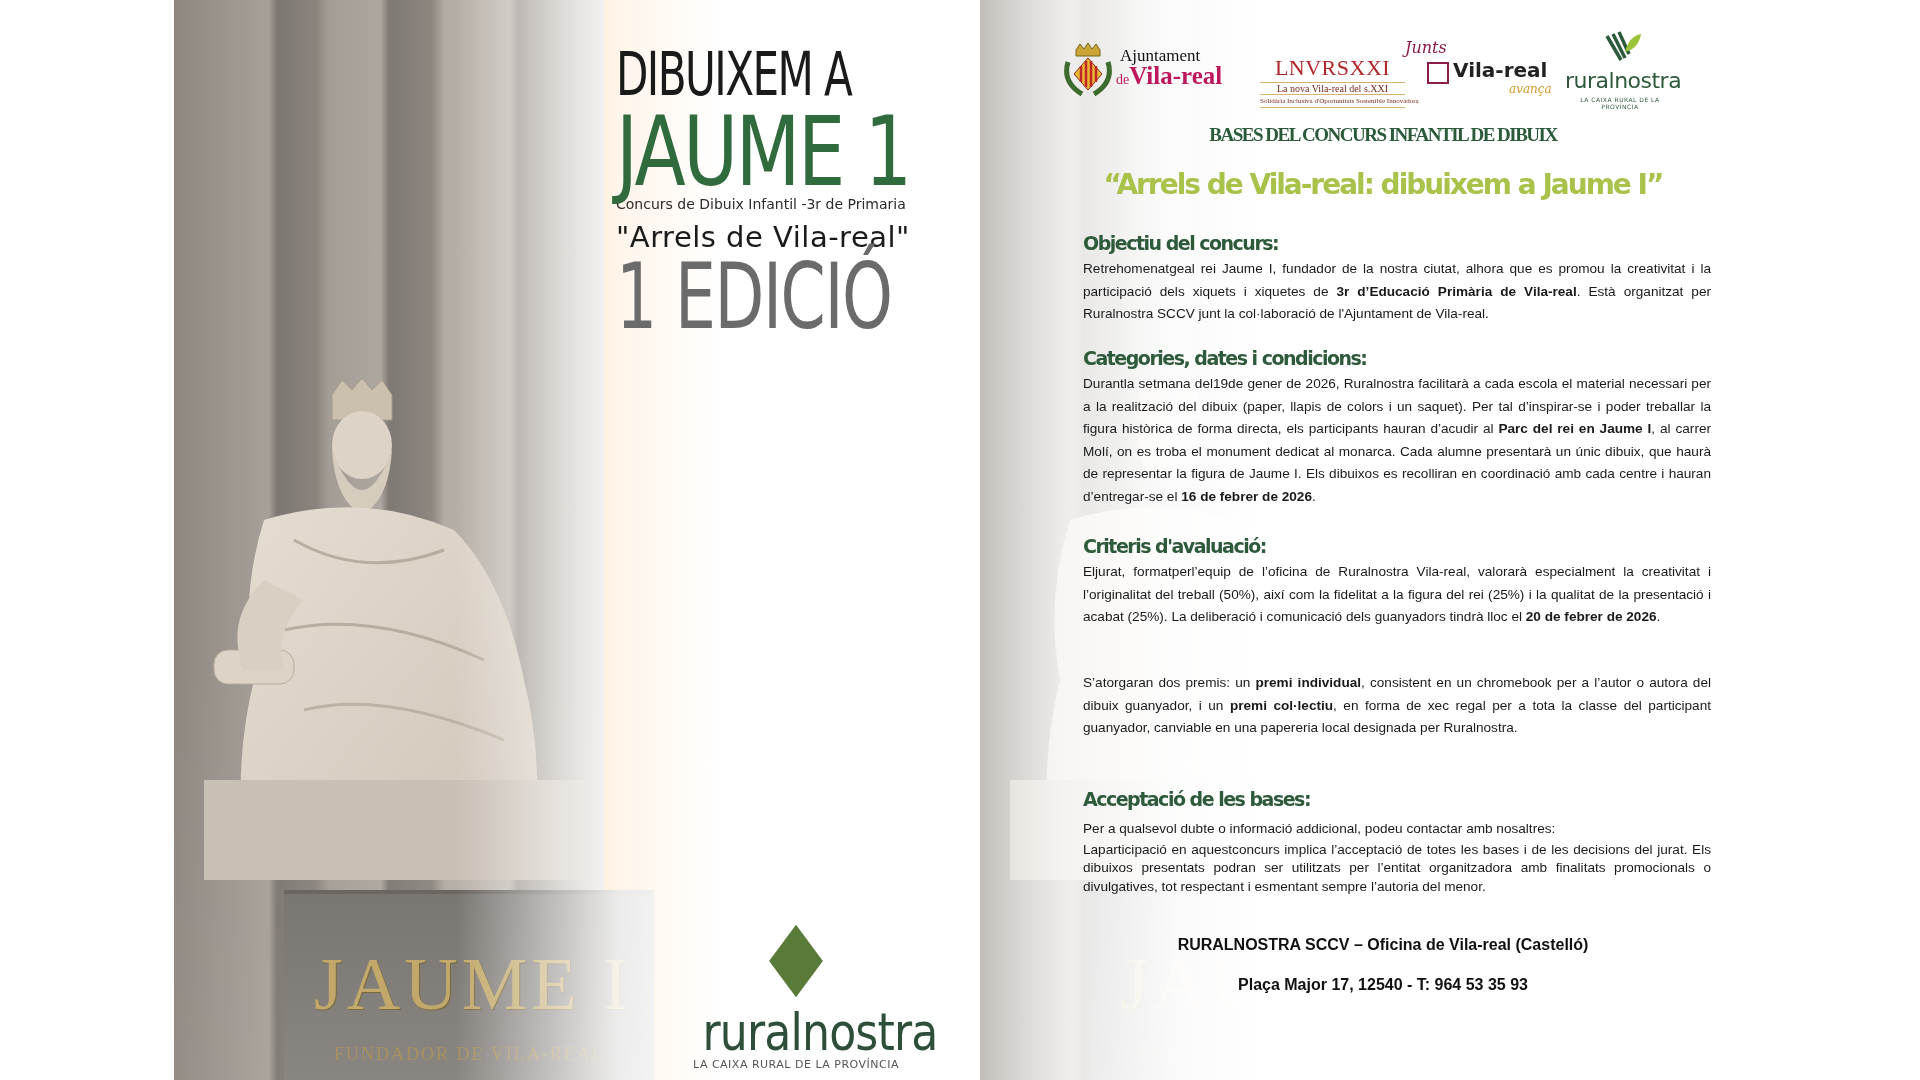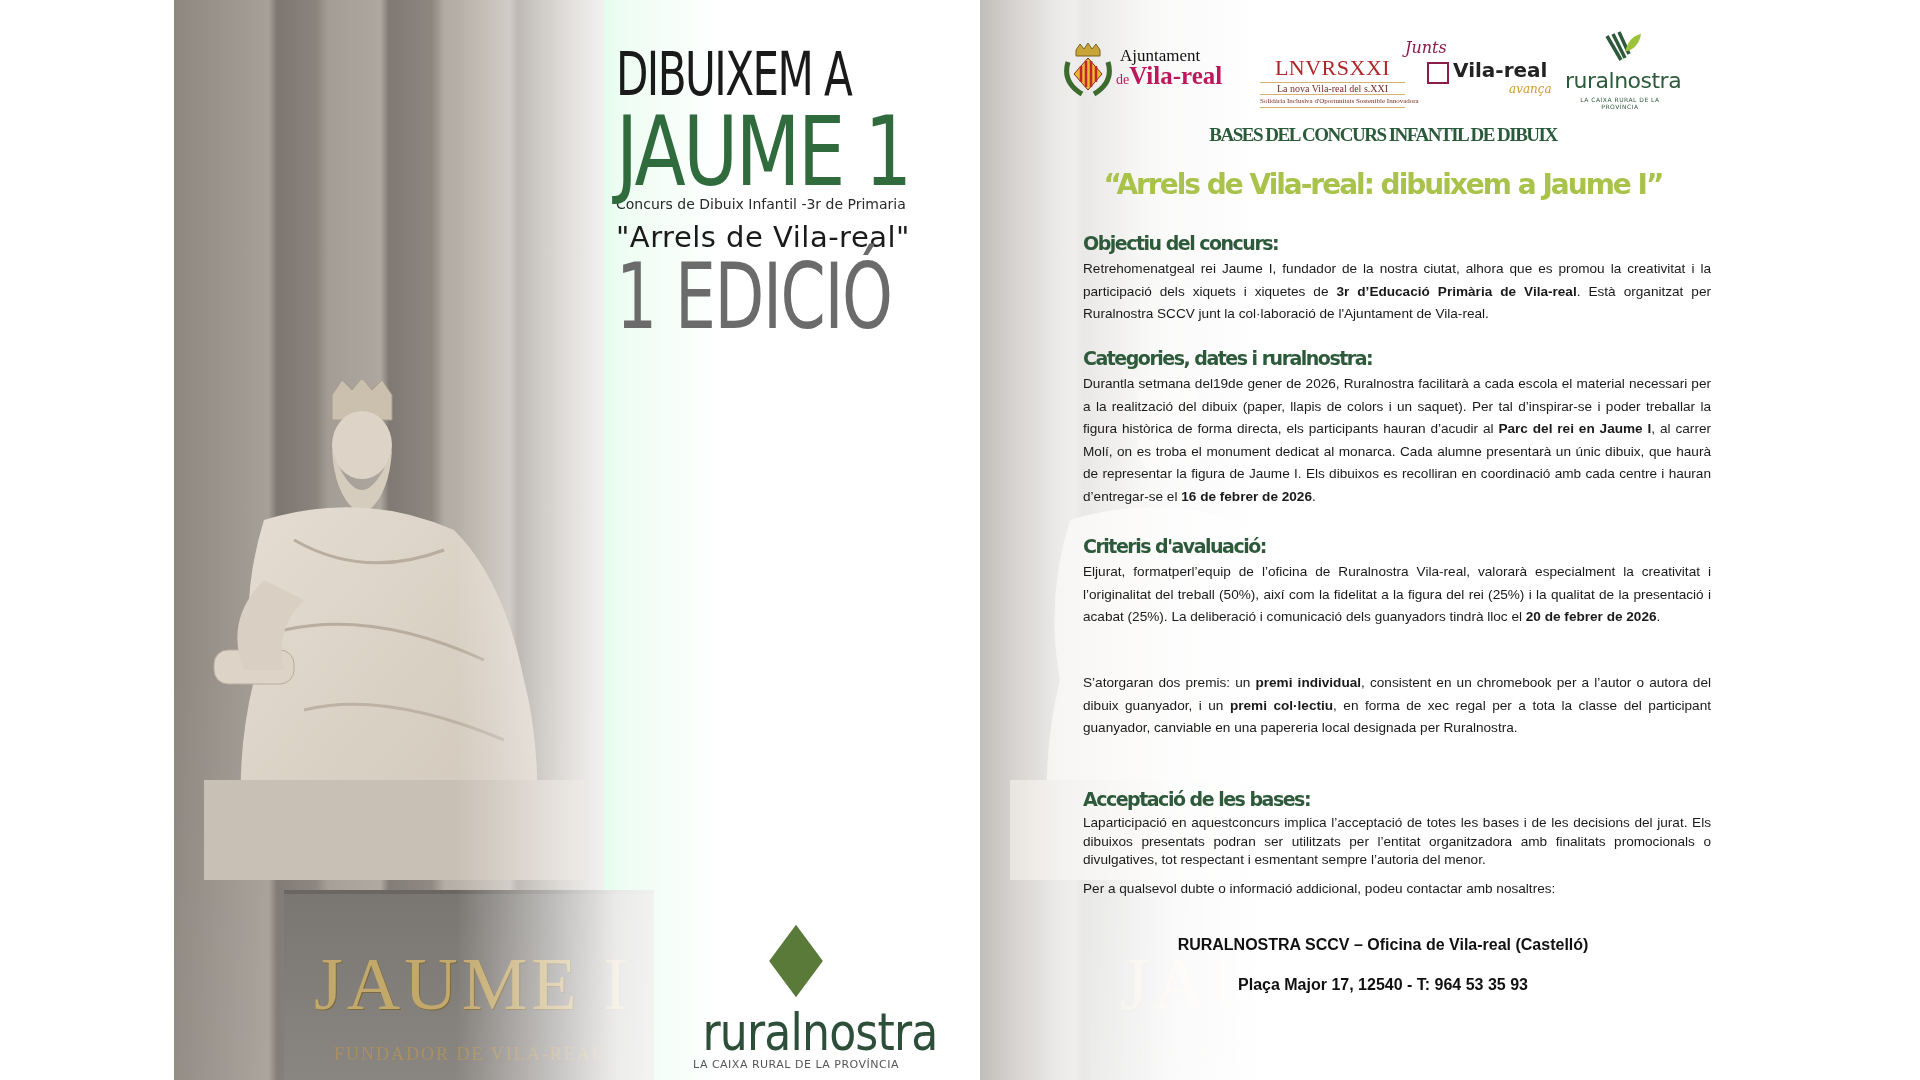--- a/index.html
+++ b/index.html
@@ -2,21 +2,21 @@
 <html><head>
 <meta charset="utf-8">
 <style>
   html, body { margin: 0; padding: 0; }
   body {
     width: 1920px; height: 1080px; overflow: hidden; position: relative;
     background: #ffffff;
     font-family: "Liberation Sans", sans-serif;
   }
   .page {
-    position: absolute; top: 0; height: 1080px; overflow: hidden; background: #86efac;
+    position: absolute; top: 0; height: 1080px; overflow: hidden; background: #fdba74;
   }
   #left-page { left: 174px; width: 806px; }
   #right-page { left: 980px; width: 806px; background: #ffffff; }
 
   
   .photo { position: absolute; inset: 0; }
   .pillar-base {
     position: absolute; left: 0; top: 0; width: 430px; height: 1080px;
     background: linear-gradient(90deg, #8e8780 0%, #9c958e 12%, #a7a098 22%, #7d7771 24%, #8a847d 33%, #a49d95 36%, #aea79f 48%, #7f7973 50%, #8d8780 60%, #b3aca4 63%, #bfb8b0 78%, #9e978f 80%, #c5bfb8 100%);
   }
@@ -253,37 +253,37 @@
   <div class="bases-title">BASES DEL CONCURS INFANTIL DE DIBUIX</div>
   <div class="subtitle">“Arrels de Vila-real: dibuixem a Jaume I”</div>
 
   <div class="content">
     <div class="section s-obj">
       <div class="sec-h">Objectiu del concurs:</div>
       <p class="sec-p"><span>Retrehomenatgeal rei Jaume I, fundador de la nostra ciutat, alhora que es promou la creativitat i la participació dels xiquets i xiquetes de </span><b>3r d’Educació Primària de Vila-real</b><span>. Està organitzat per Ruralnostra SCCV junt la col·laboració de l'Ajuntament de Vila-real.</span></p>
     </div>
 
     <div class="section s-cat">
-      <div class="sec-h">Categories, dates i ruralnostra:</div>
+      <div class="sec-h">Categories, dates i condicions:</div>
       <p class="sec-p"><span>Durantla setmana del19de gener de 2026, Ruralnostra facilitarà a cada escola el material necessari per a la realització del dibuix (paper, llapis de colors i un saquet). Per tal d’inspirar-se i poder treballar la figura històrica de forma directa, els participants hauran d’acudir al </span><b>Parc del rei en Jaume I</b><span>, al carrer Molí, on es troba el monument dedicat al monarca. Cada alumne presentarà un únic dibuix, que haurà de representar la figura de Jaume I. Els dibuixos es recolliran en coordinació amb cada centre i hauran d’entregar-se el </span><b>16 de febrer de 2026</b><span>.</span></p>
     </div>
 
     <div class="section s-cri">
       <div class="sec-h">Criteris d'avaluació:</div>
       <p class="sec-p"><span>Eljurat, formatperl’equip de l’oficina de Ruralnostra Vila-real, valorarà especialment la creativitat i l’originalitat del treball (50%), així com la fidelitat a la figura del rei (25%) i la qualitat de la presentació i acabat (25%). La deliberació i comunicació dels guanyadors tindrà lloc el </span><b>20 de febrer de 2026</b><span>.</span></p>
     </div>
 
     <div class="section s-pre">
       <p class="sec-p"><span>S’atorgaran dos premis: un </span><b>premi individual</b><span>, consistent en un chromebook per a l’autor o autora del dibuix guanyador, i un </span><b>premi col·lectiu</b><span>, en forma de xec regal per a tota la classe del participant guanyador, canviable en una papereria local designada per Ruralnostra.</span></p>
     </div>
 
     <div class="section s-acc">
       <div class="sec-h">Acceptació de les bases:</div>
+      <p class="sec-p contact-line">Per a qualsevol dubte o informació addicional, podeu contactar amb nosaltres:</p>
       <p class="sec-p" style="line-height:18.5px">Laparticipació en aquestconcurs implica l’acceptació de totes les bases i de les decisions del jurat. Els dibuixos presentats podran ser utilitzats per l’entitat organitzadora amb finalitats promocionals o divulgatives, tot respectant i esmentant sempre l’autoria del menor.</p>
-      <p class="sec-p contact-line">Per a qualsevol dubte o informació addicional, podeu contactar amb nosaltres:</p>
     </div>
   </div>
 
   <div class="contact-block">
     <div class="contact-name">RURALNOSTRA SCCV – Oficina de Vila-real (Castelló)</div>
     <div class="contact-addr">Plaça Major 17, 12540 - T: 964 53 35 93</div>
   </div>
 </div>
 
 </body></html>

